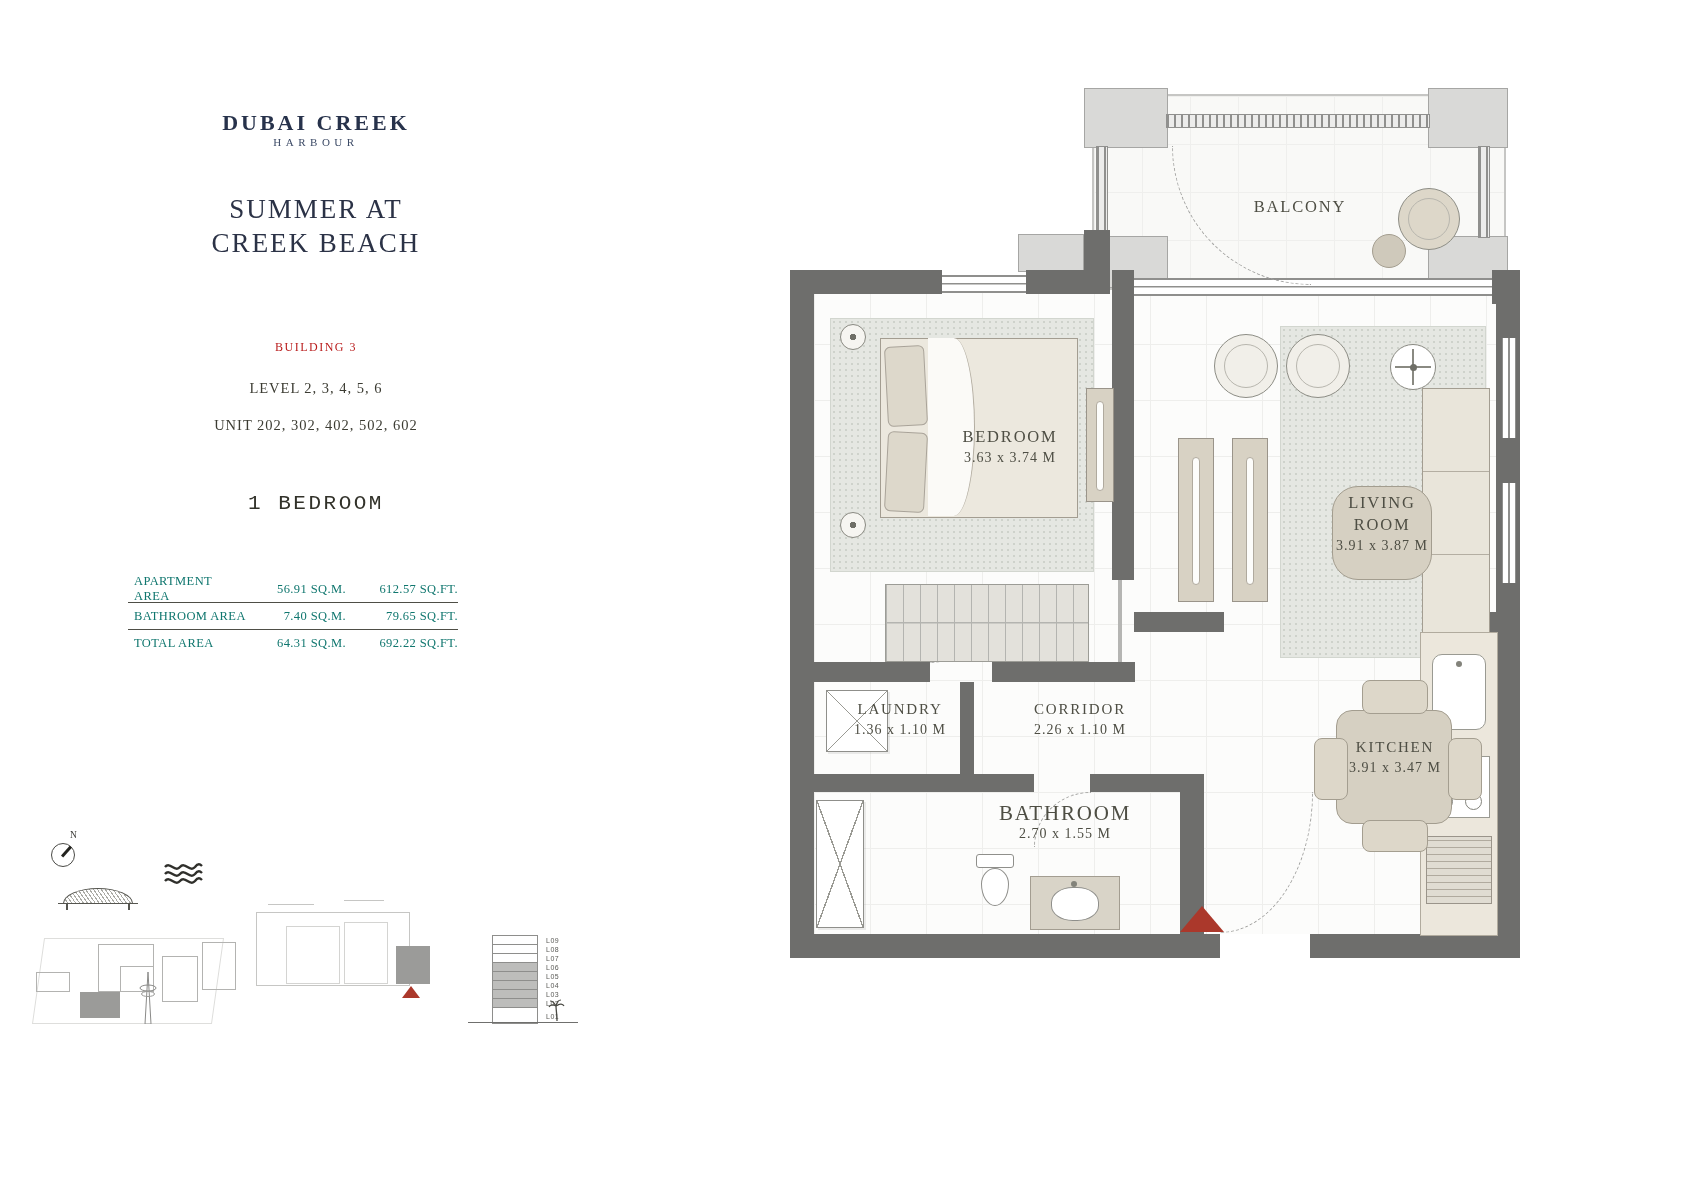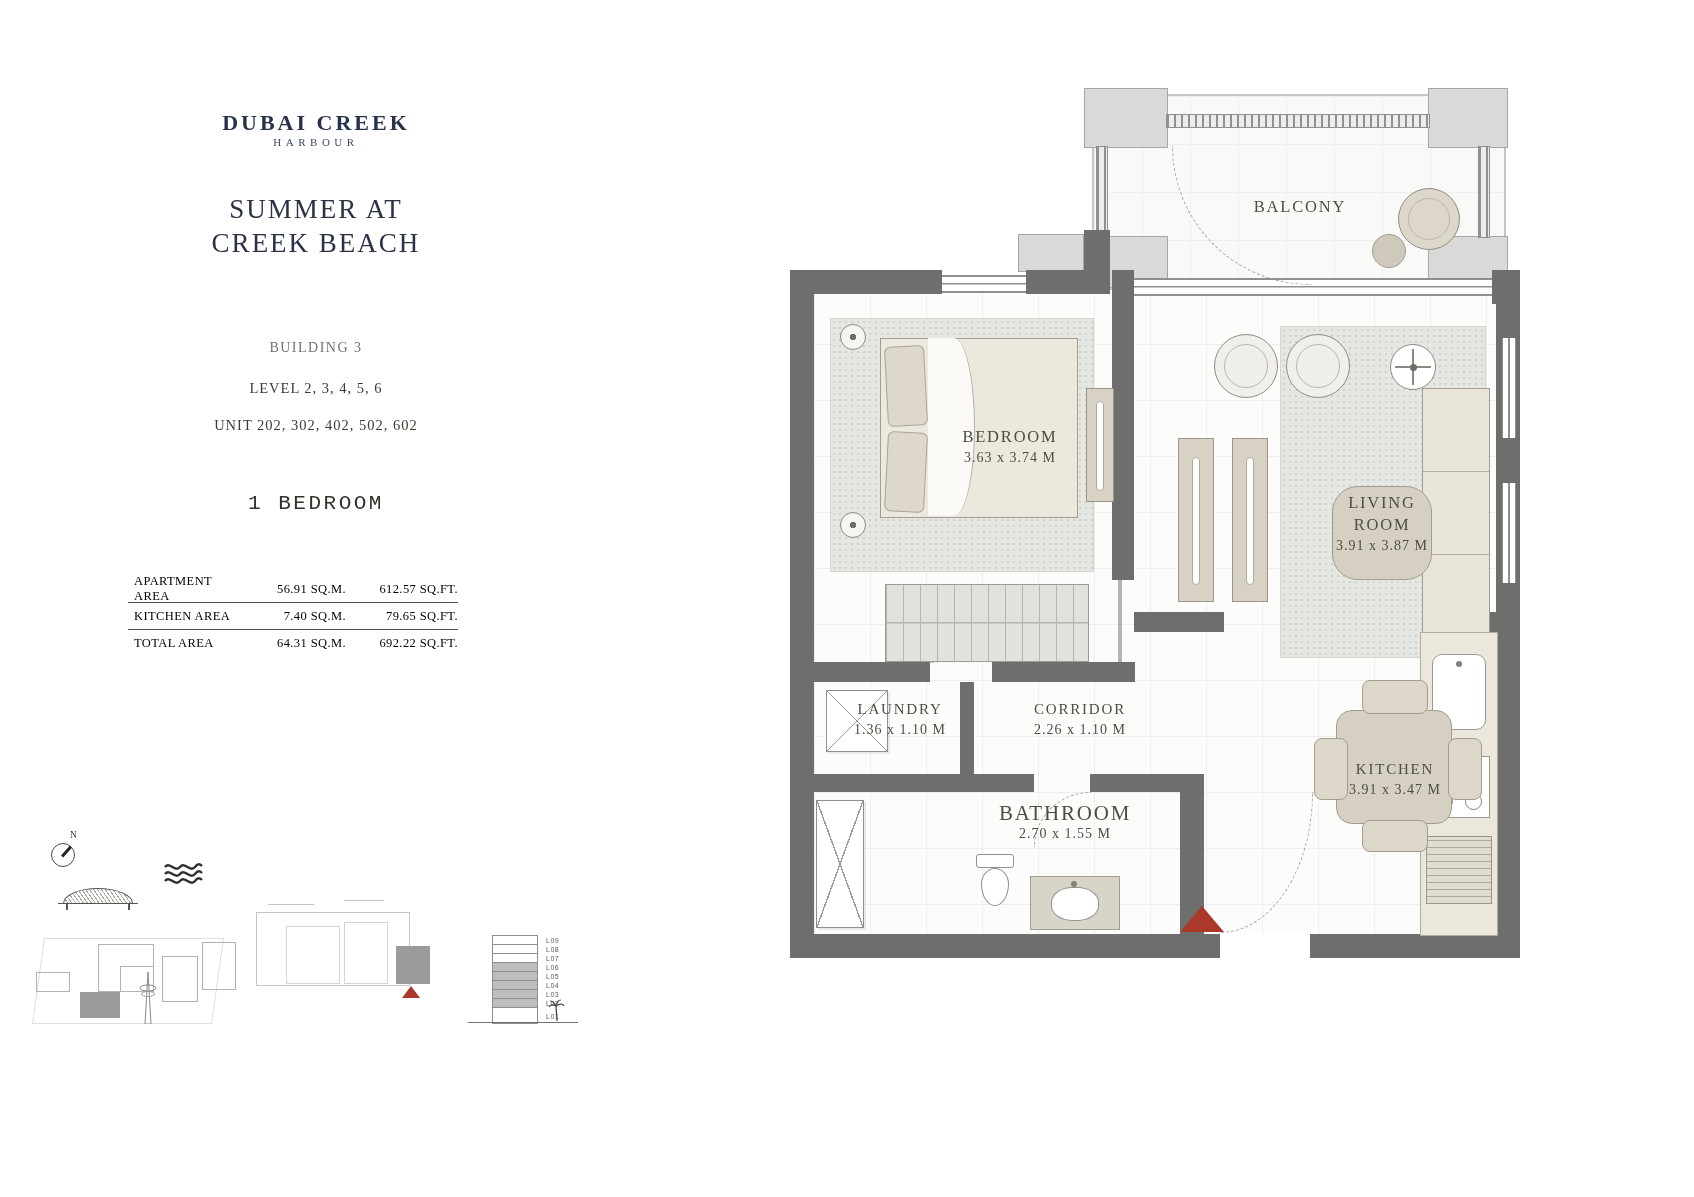--- a/index.html
+++ b/index.html
@@ -6,24 +6,24 @@
   .page{position:relative;width:1694px;height:1197px;background:#ffffff;overflow:hidden;
         font-family:"Liberation Serif",serif;color:#3f3f37;}
   .abs{position:absolute;}
   .ctr{text-align:center;}
 
   
   .brand-name{font-size:22px;letter-spacing:3px;color:#27324b;font-weight:bold;}
   .brand-tag{font-size:11px;letter-spacing:4.5px;color:#3c4burst;}
   .brand-tag{color:#3c4a66;}
   .proj-title{font-size:27px;letter-spacing:2px;color:#2b3246;line-height:34px;}
-  .info-line1{font-size:14px;letter-spacing:1.5px;color:#737373;}
+  .info-line1{font-size:12px;letter-spacing:1.5px;color:#b91c1c;}
   .info-line2{font-size:14.5px;letter-spacing:1px;color:#3c3c33;}
   .type-line{font-size:21px;letter-spacing:2.5px;color:#32322a;font-family:Liberation Mono, monospace;}
-  .area-table{position:absolute;left:128px;top:576px;width:330px;font-size:12.5px;color:#000000;}
+  .area-table{position:absolute;left:128px;top:576px;width:330px;font-size:12.5px;color:#0f766e;}
   .area-row{display:flex;align-items:center;height:26px;letter-spacing:0.4px;}
   .area-row.sep{border-top:1.6px solid #4e4e46;}
   .a-label{flex:1;text-align:left;padding-left:6px;}
   .a-sqm{width:100px;text-align:right;}
   .a-sqft{width:112px;text-align:right;}
 
   
   .plan{position:absolute;left:780px;top:88px;width:770px;height:950px;}
   .floor{background-color:#fcfcfb;
          background-image:linear-gradient(#eeeeec 1px,transparent 1px),
@@ -134,21 +134,21 @@
   <div class="abs ctr info-line2" style="left:130px;top:417px;width:372px;">UNIT 202, 302, 402, 502, 602</div>
   <div class="abs ctr type-line" style="left:130px;top:492px;width:372px;">1 BEDROOM</div>
 
   <div class="area-table">
     <div class="area-row">
       <span class="a-label">APARTMENT AREA</span>
       <span class="a-sqm">56.91 SQ.M.</span>
       <span class="a-sqft">612.57 SQ.FT.</span>
     </div>
     <div class="area-row sep">
-      <span class="a-label">KITCHEN AREA</span>
+      <span class="a-label">BATHROOM AREA</span>
       <span class="a-sqm">7.40 SQ.M.</span>
       <span class="a-sqft">79.65 SQ.FT.</span>
     </div>
     <div class="area-row sep">
       <span class="a-label">TOTAL AREA</span>
       <span class="a-sqm">64.31 SQ.M.</span>
       <span class="a-sqft">692.22 SQ.FT.</span>
     </div>
   </div>
 
@@ -273,21 +273,21 @@
       <div class="room-dims">3.91 x 3.87 M</div>
     </div>
     <div class="room-label" style="left:30px;top:610px;width:180px;">
       <div class="room-name" style="font-size:15px;">LAUNDRY</div>
       <div class="room-dims">1.36 x 1.10 M</div>
     </div>
     <div class="room-label" style="left:210px;top:610px;width:180px;">
       <div class="room-name" style="font-size:15px;">CORRIDOR</div>
       <div class="room-dims">2.26 x 1.10 M</div>
     </div>
-    <div class="room-label" style="left:553px;top:670px;width:124px;">
+    <div class="room-label" style="left:553px;top:648px;width:124px;">
       <div class="room-name" style="font-size:15px;">KITCHEN</div>
       <div class="room-dims">3.91 x 3.47 M</div>
     </div>
     <div class="room-label" style="left:180px;top:714px;width:210px;">
       <div class="room-name" style="font-size:21px;">BATHROOM</div>
       <div class="room-dims">2.70 x 1.55 M</div>
     </div>
   </div>
 
   <div class="abs compass-circle" style="left:51px;top:843px;width:22px;height:22px;">

